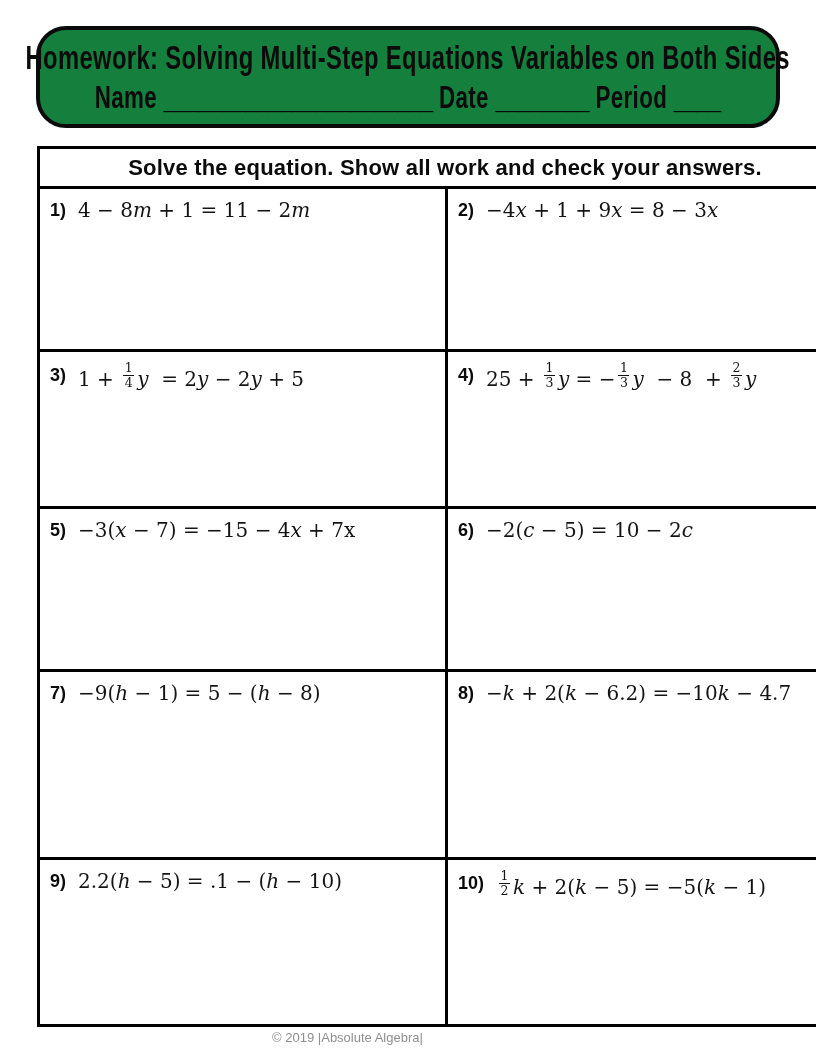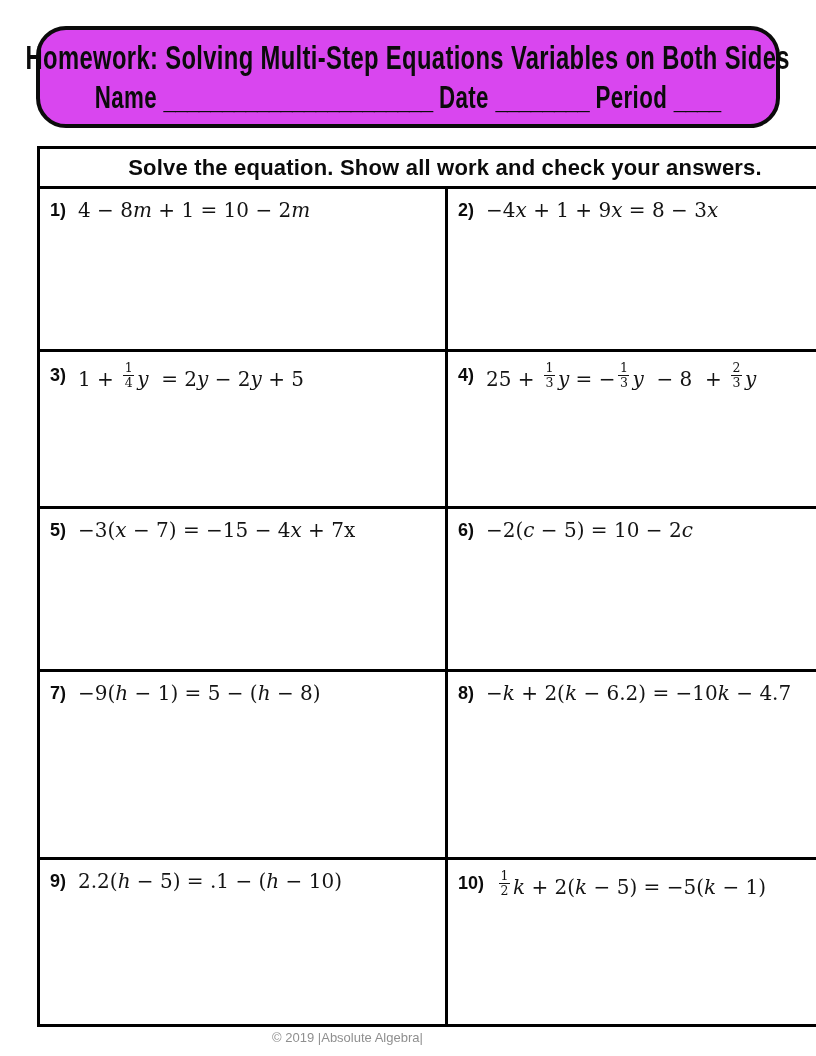--- a/index.html
+++ b/index.html
@@ -8,21 +8,21 @@
     width:816px;height:1056px;
     background:#ffffff;
     font-family:"Liberation Sans",sans-serif;
     overflow:hidden;
   }
   
   .title-box{
     position:absolute;left:36px;top:26px;
     width:744px;height:102px;
     box-sizing:border-box;
-    background:#d946ef;
+    background:#15803d;
     border:4px solid #0b0b0b;
     border-radius:30px;
     display:flex;flex-direction:column;
     justify-content:center;align-items:center;
     gap:3px;
   }
   .title-line{
     display:inline-block;
     white-space:nowrap;
     font-weight:bold;
@@ -102,21 +102,21 @@
     <span class="title-line title-sub"><span>Name</span> <span class="blank">_______________________</span> <span>Date</span> <span class="blank">________</span> <span>Period</span> <span class="blank">____</span></span>
   </div>
 
   <div class="table">
     <div class="instruction">Solve the equation. Show all work and check your answers.</div>
     <div id="rows">
         <div class="prow" style="height: 160px;">
           <div class="cell">
             <div class="line">
               <span class="pnum">1)</span>
-              <span class="eq"><span>4 − 8</span><span class="var">m</span><span> + 1 = 10 − 2</span><span class="var">m</span></span>
+              <span class="eq"><span>4 − 8</span><span class="var">m</span><span> + 1 = 11 − 2</span><span class="var">m</span></span>
             </div>
           </div>
           <div class="cell right">
             <div class="line">
               <span class="pnum">2)</span>
               <span class="eq"><span>−4</span><span class="var">x</span><span> + 1 + 9</span><span class="var">x</span><span> = 8 − 3</span><span class="var">x</span></span>
             </div>
           </div>
         </div>
         <div class="prow bordered" style="height: 157px;">

